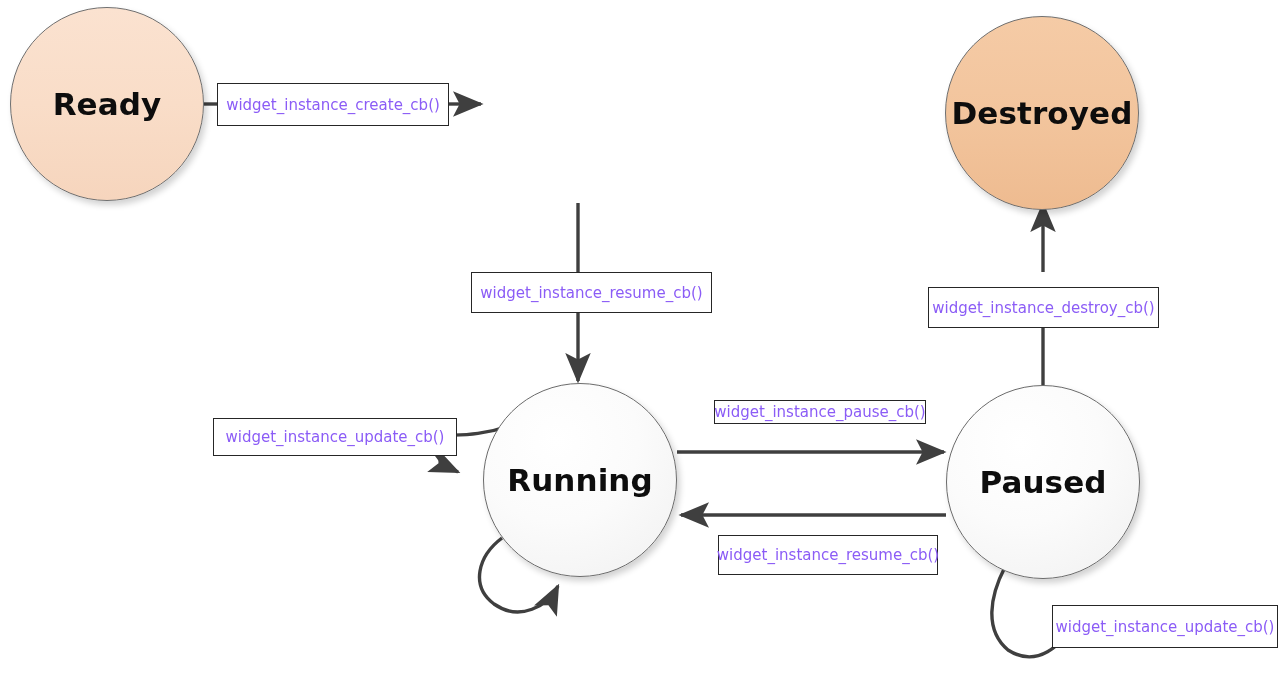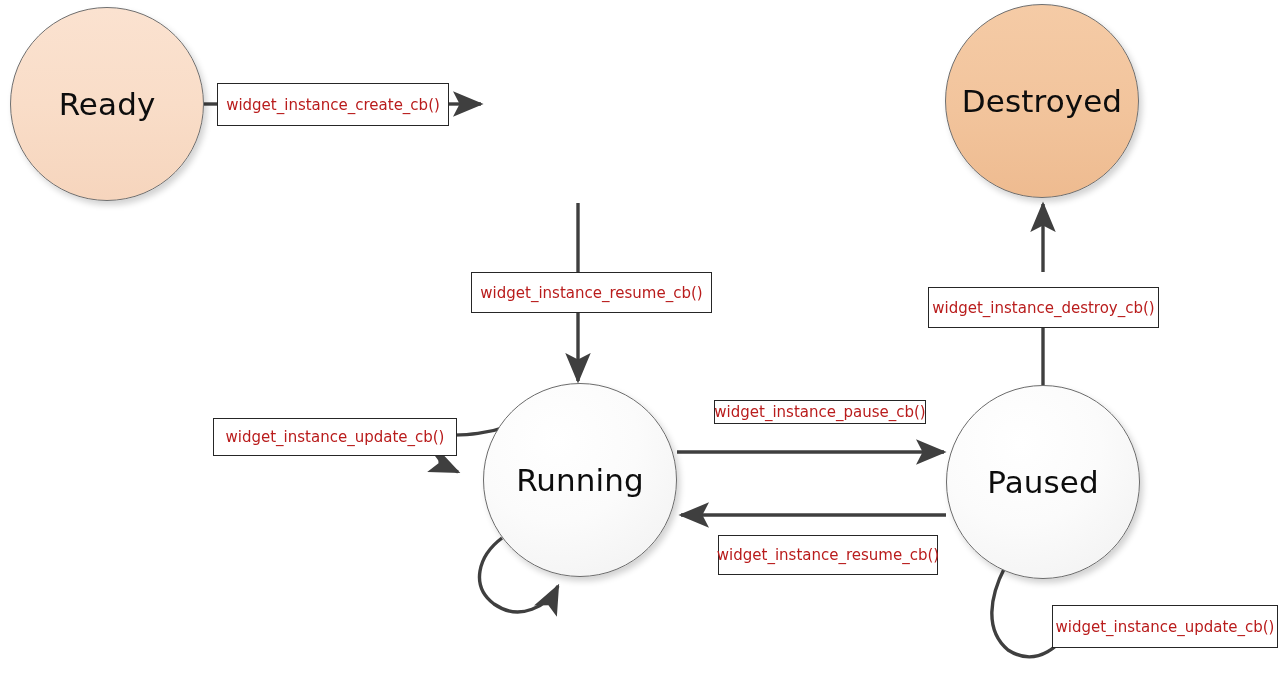--- a/index.html
+++ b/index.html
@@ -43,32 +43,32 @@
   }
   .state-node.destroyed-fill {
     background: linear-gradient(180deg, #f5cba6 0%, #f2c49c 55%, #eebb90 100%);
     border-color: #6f6f6f;
   }
   .state-label {
     font-size: 31px;
     color: #0d0d0d;
     letter-spacing: 0.1px;
     white-space: nowrap;
-    font-weight: 400;
+    font-weight: 700;
   }
   .edge-label {
     position: absolute;
     background: #ffffff;
     border: 1px solid #262626;
     box-sizing: border-box;
     display: flex;
     align-items: center;
     justify-content: center;
     font-size: 15px;
-    color: #b91c1c;
+    color: #8b5cf6;
     white-space: nowrap;
     z-index: 5;
   }
 </style>
 </head>
 <body>
 
 <div id="diagram-root">
 
   <svg id="edge-layer" viewBox="0 0 1288 674" width="1288" height="674" xmlns="http://www.w3.org/2000/svg">
@@ -99,21 +99,21 @@
 
       <path d="M 1005 567 C 990 596 984 630 1008 650 C 1036 668 1062 648 1078 616" marker-end="url(#arrowhead)"></path>
     </g>
   </svg>
 
   <div class="state-node ready-fill" style="left:10px; top:7px; width:194px; height:194px;">
     <span class="state-label">Ready</span>
   </div>
 
 
-  <div class="state-node destroyed-fill" style="left:945px; top:4px; width:194px; height:194px;">
+  <div class="state-node destroyed-fill" style="left:945px; top:16px; width:194px; height:194px;">
     <span class="state-label">Destroyed</span>
   </div>
 
   <div class="state-node plain" style="left:483px; top:383px; width:194px; height:194px;text-align:right;">
     <span class="state-label">Running</span>
   </div>
 
   <div class="state-node plain" style="left:946px; top:385px; width:194px; height:194px;align-items:center;">
     <span class="state-label">Paused</span>
   </div>

